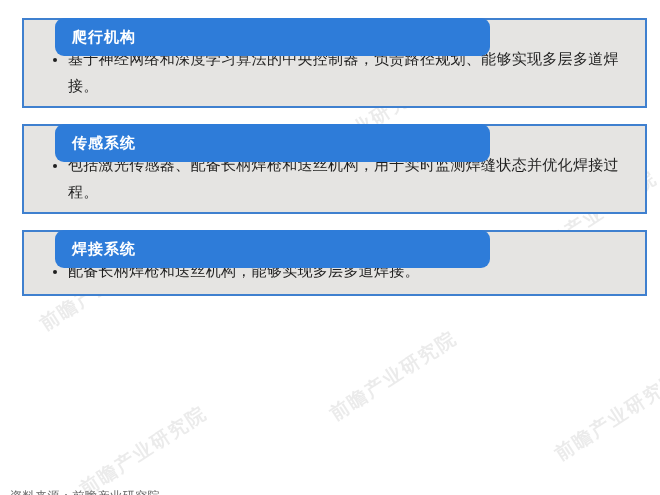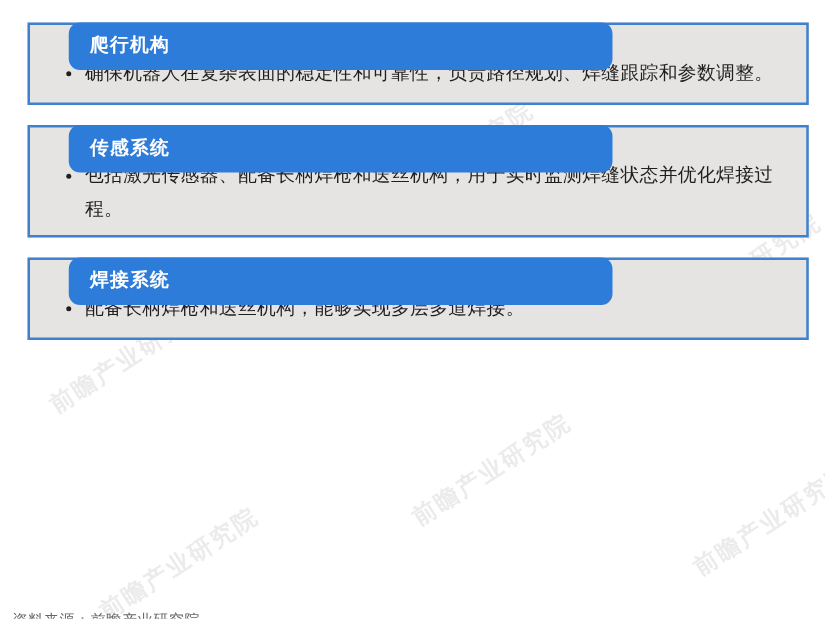--- a/index.html
+++ b/index.html
@@ -114,21 +114,21 @@
   <span class="watermark wm5">前瞻产业研究院</span>
   <span class="watermark wm6">前瞻产业研究院</span>
 
   <div class="blocks">
 
 
     <div class="block">
       <div class="block-header">爬行机构</div>
       <div class="block-box">
         <ul>
-          <li>确保机器人在复杂表面的稳定性和可靠性，负责路径规划、焊缝跟踪和参数调整。</li>
+          <li>基于神经网络和深度学习算法的中央控制器，负责路径规划、能够实现多层多道焊接。</li>
         </ul>
       </div>
     </div>
 
     <div class="block">
       <div class="block-header">传感系统</div>
       <div class="block-box">
         <ul>
           <li>包括激光传感器、配备长柄焊枪和送丝机构，用于实时监测焊缝状态并优化焊接过程。</li>
         </ul>

